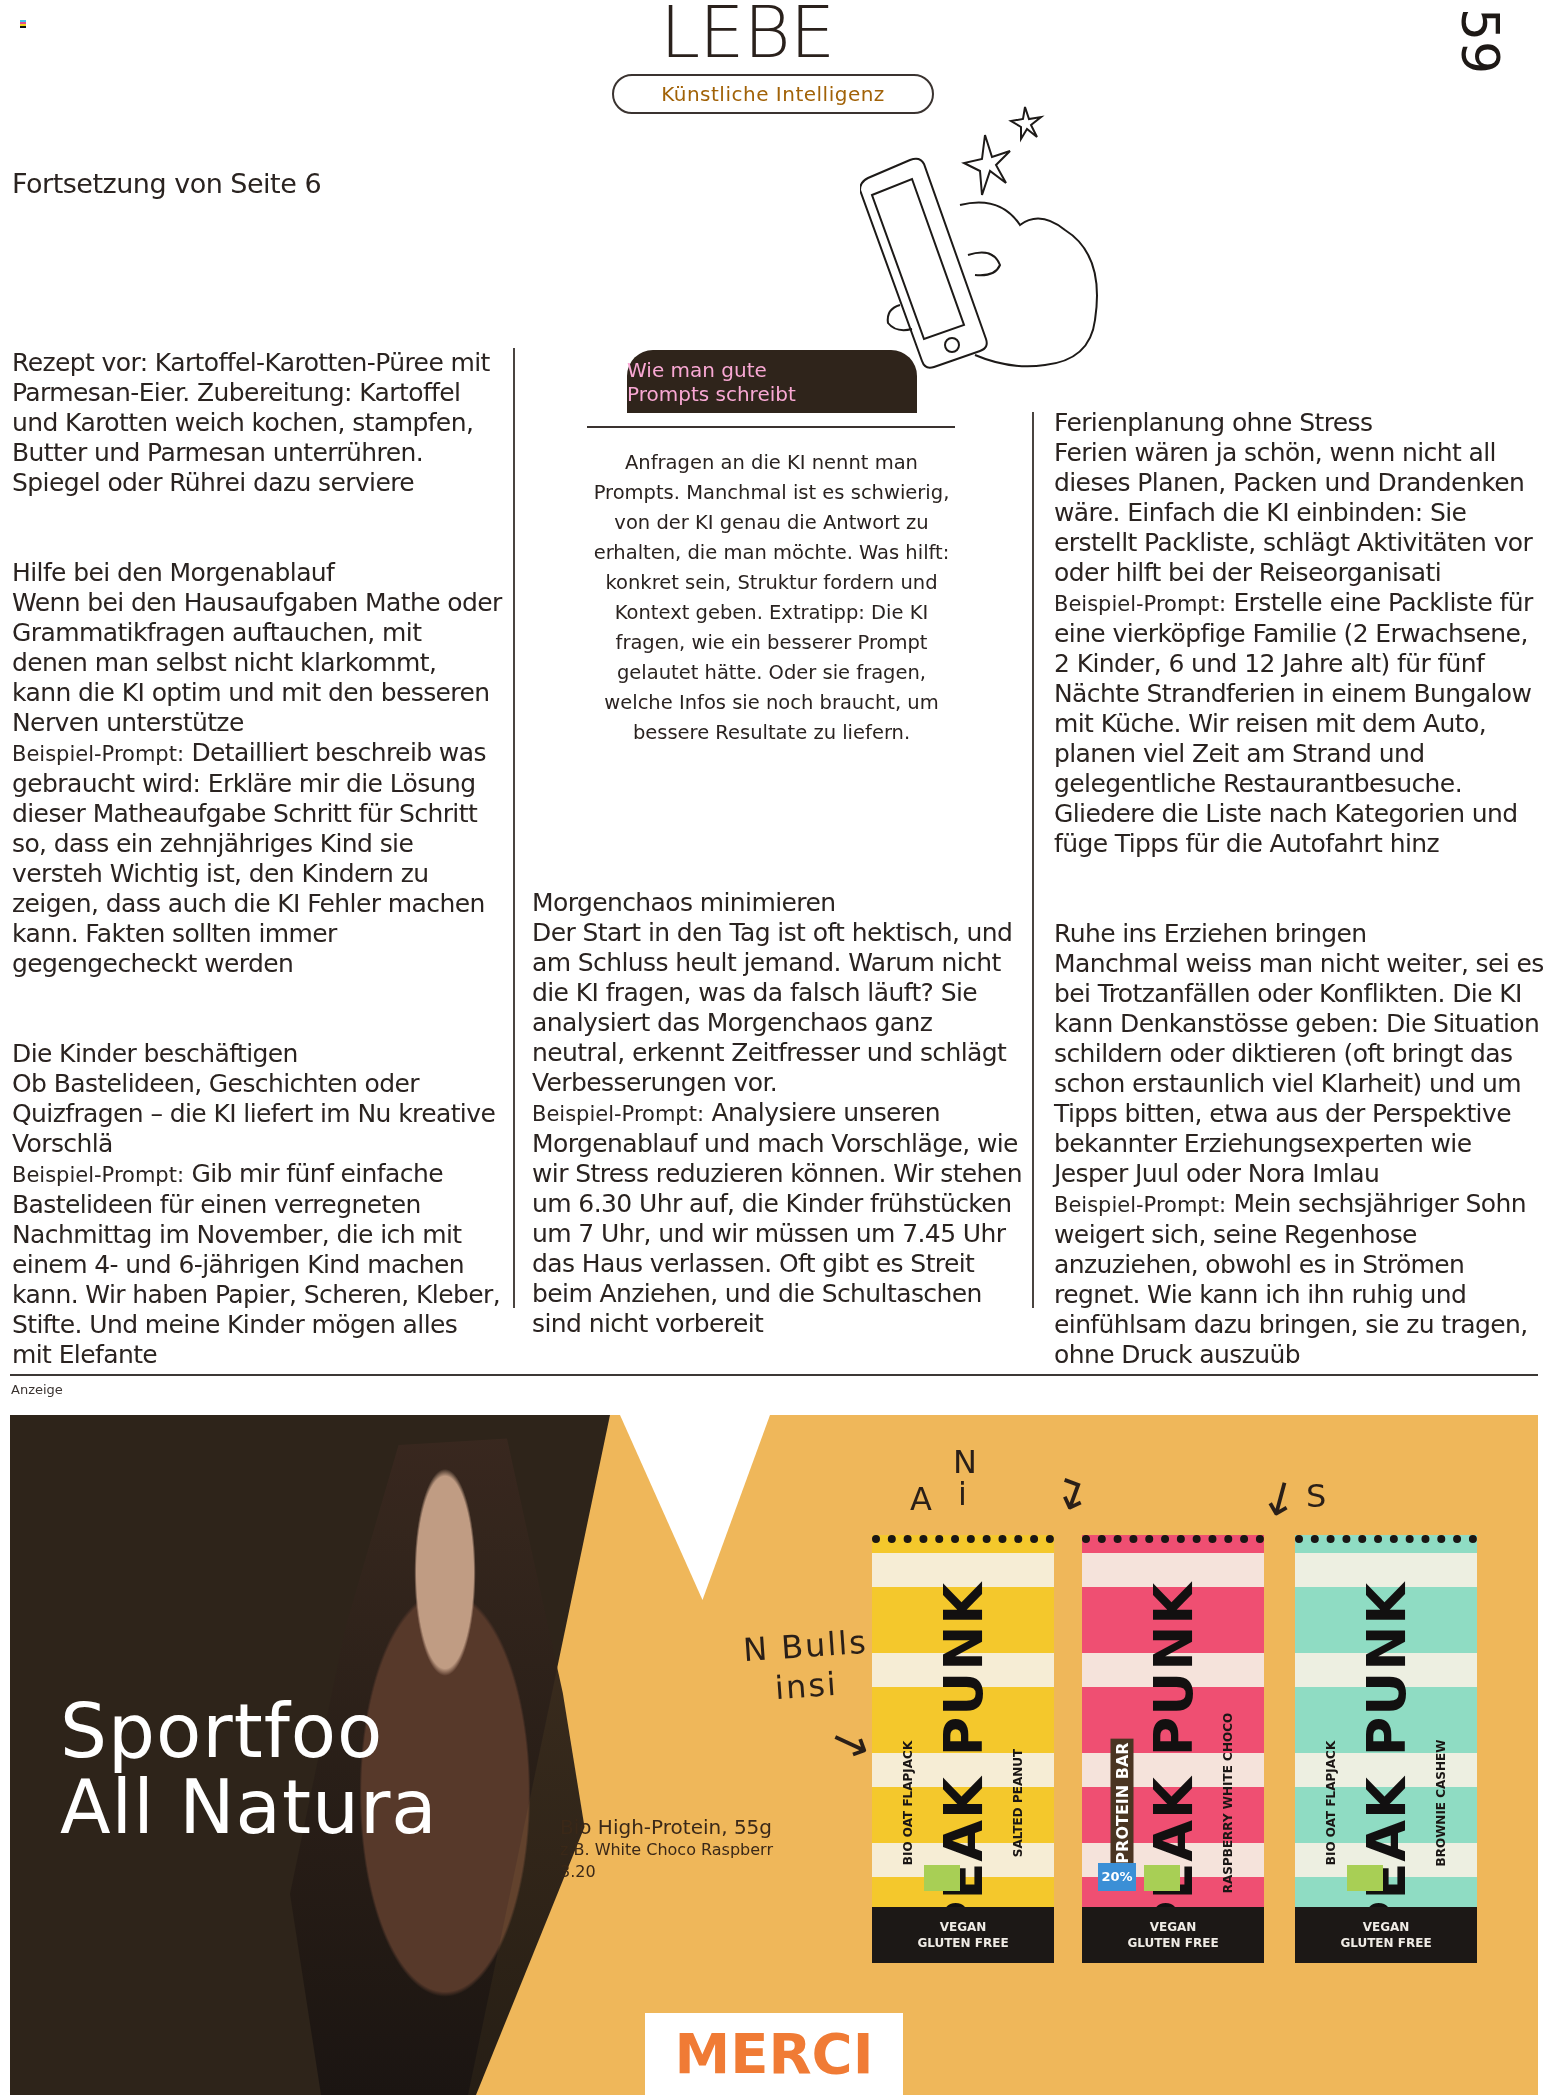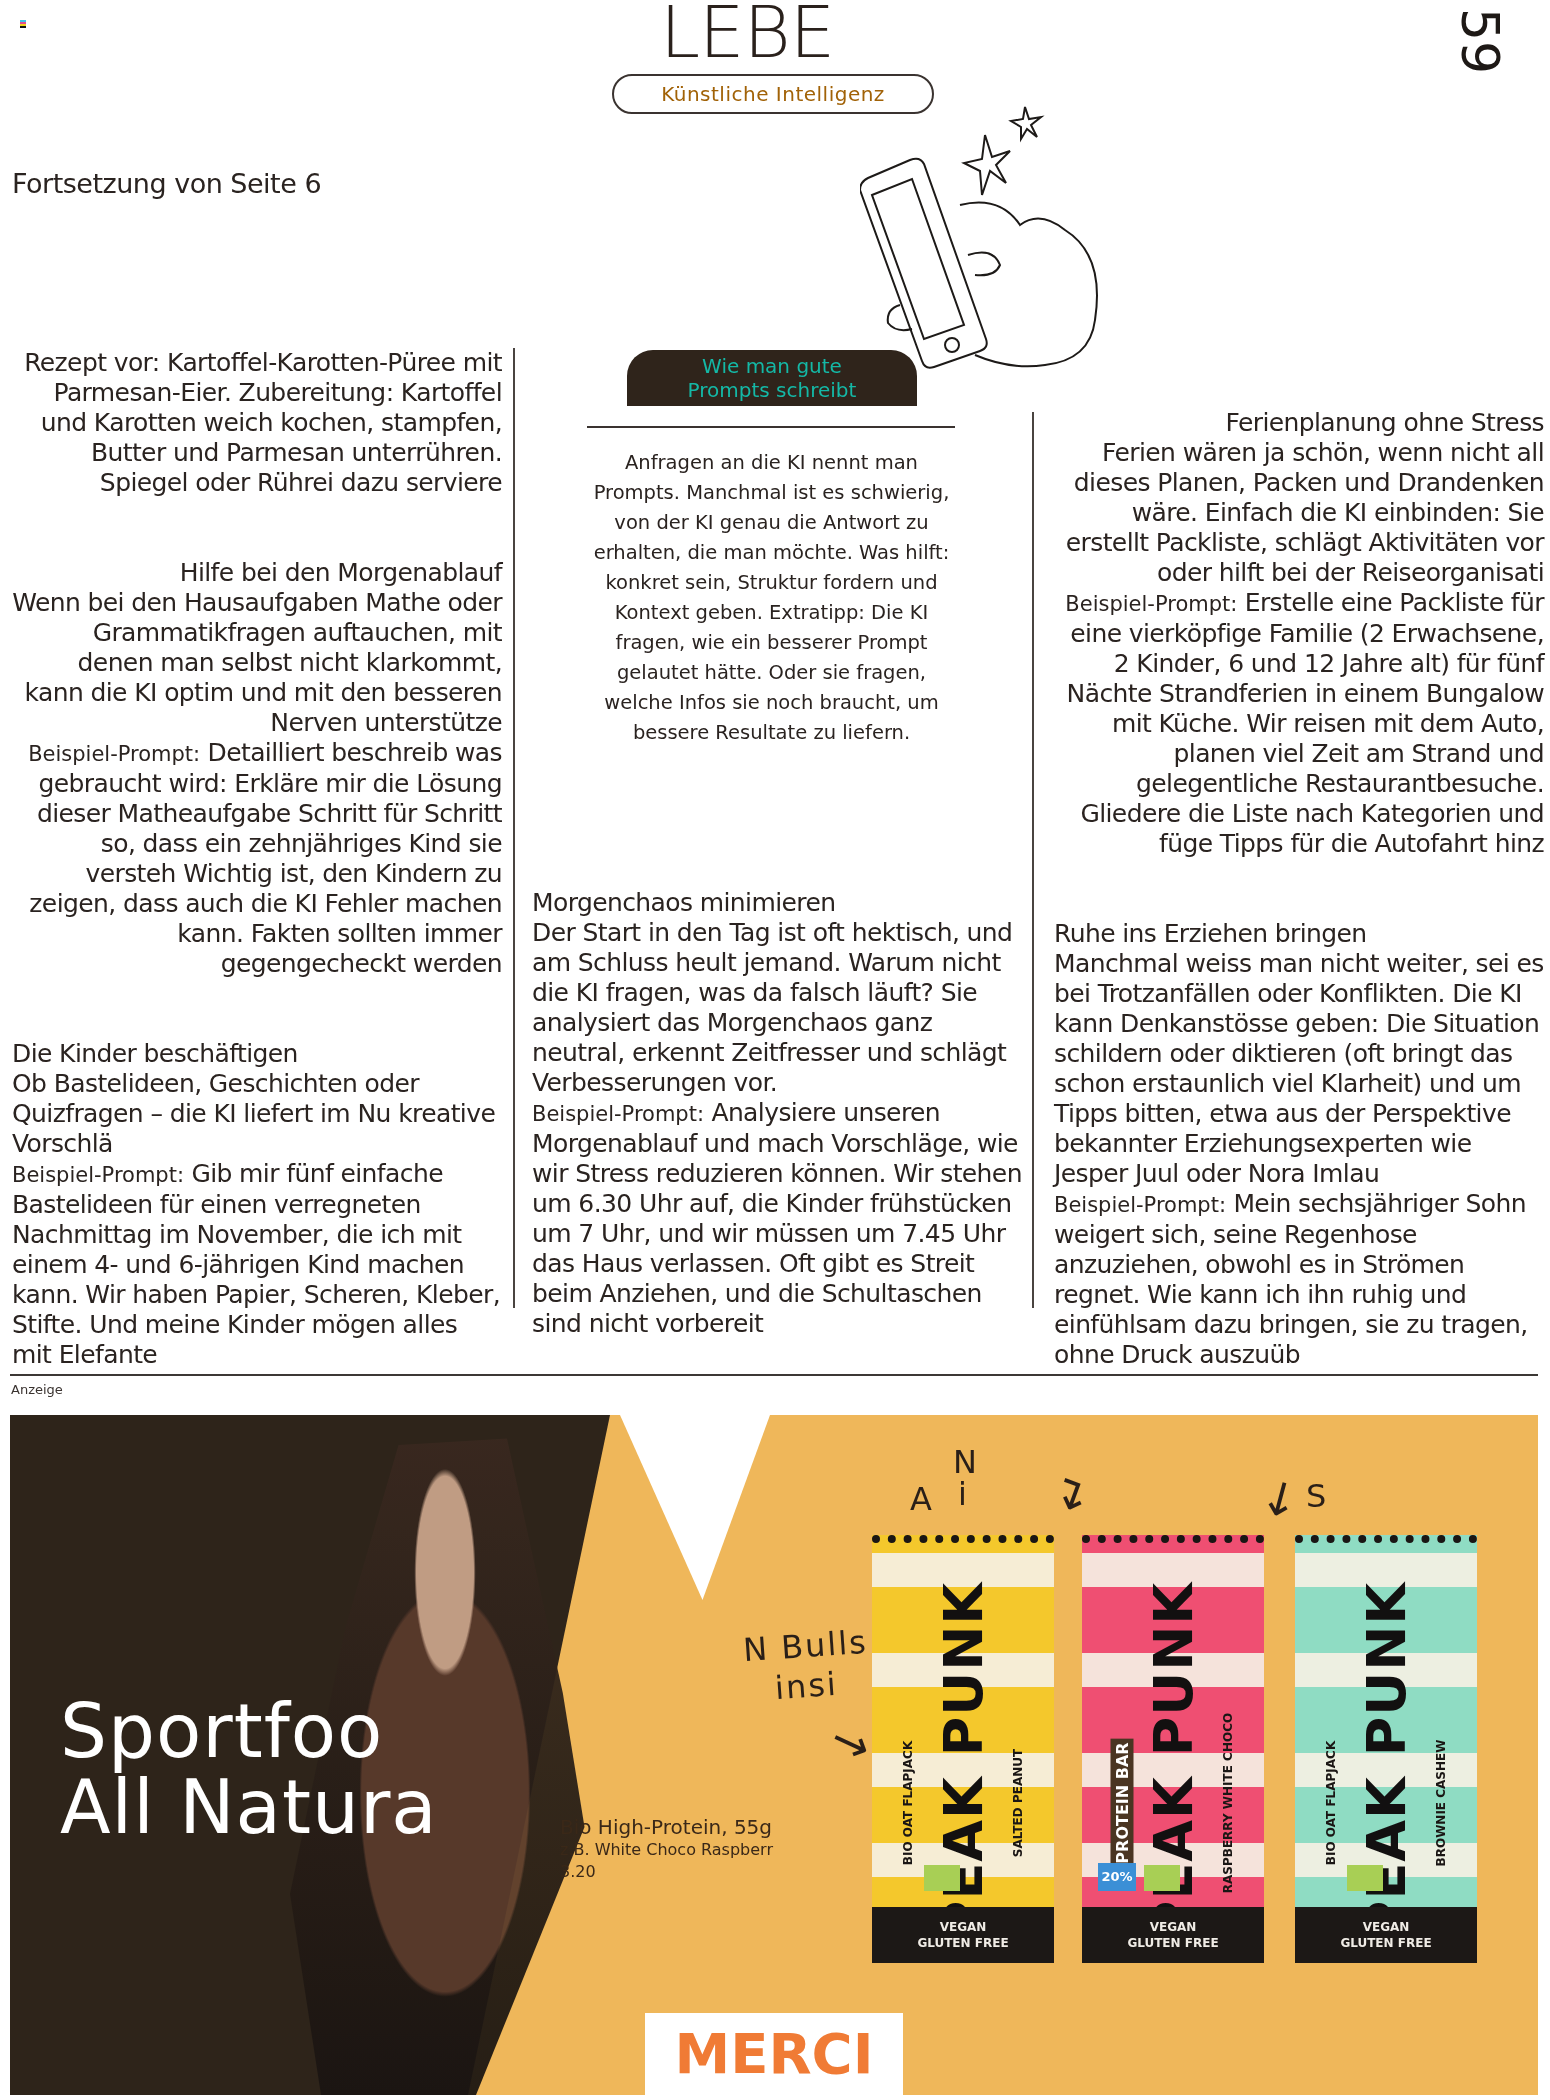--- a/index.html
+++ b/index.html
@@ -24,26 +24,26 @@
   }
   .continued { left: 12px; top: 168px; font-size: 27px; color: #2a2320; letter-spacing: -0.5px; }
   .illustration { left: 860px; top: 95px; width: 280px; height: 275px; }
   .col {
     position: absolute; font-size: 25px; line-height: 30px; color: #2a2320;
     letter-spacing: -0.6px;
   }
   .col p { margin: 0; }
   .col .heading { margin-bottom: 0; }
   .col .prompt-label { font-size: 21px; letter-spacing: 0; }
-  .col .block { margin-bottom: 60px; text-align: right; }
+  .col .block { margin-bottom: 60px; }
   .vrule { position: absolute; width: 2px; background: #4a4440; }
   .callout-tab {
-    left: 627px; top: 350px; width: 290px; height: 56px;
-    background: #2f241b; border-radius: 26px 26px 0 0; color: #14b8a6;
-    display: flex; flex-direction: column; align-items: center; justify-content: center;
+    left: 627px; top: 350px; width: 290px; height: 63px;
+    background: #2f241b; border-radius: 26px 26px 0 0; color: #f9a8d4;
+    display: flex; flex-direction: column; align-items: flex-start; justify-content: center;
     font-size: 20px; line-height: 24px; text-align: center;
   }
   .callout-rule { left: 587px; top: 426px; width: 368px; height: 2px; background: #3a3330; }
   .callout-body {
     left: 584px; top: 448px; width: 375px; font-size: 19.5px; line-height: 30px;
     text-align: center; color: #2a2320;
   }
   .hrule-ad { left: 10px; top: 1374px; width: 1528px; height: 2px; background: #3c3835; }
   .ad-label { left: 11px; top: 1382px; font-size: 13px; color: #3a3330; }
   .ad { left: 10px; top: 1415px; width: 1528px; height: 680px; background: #efb75a; overflow: hidden; }

